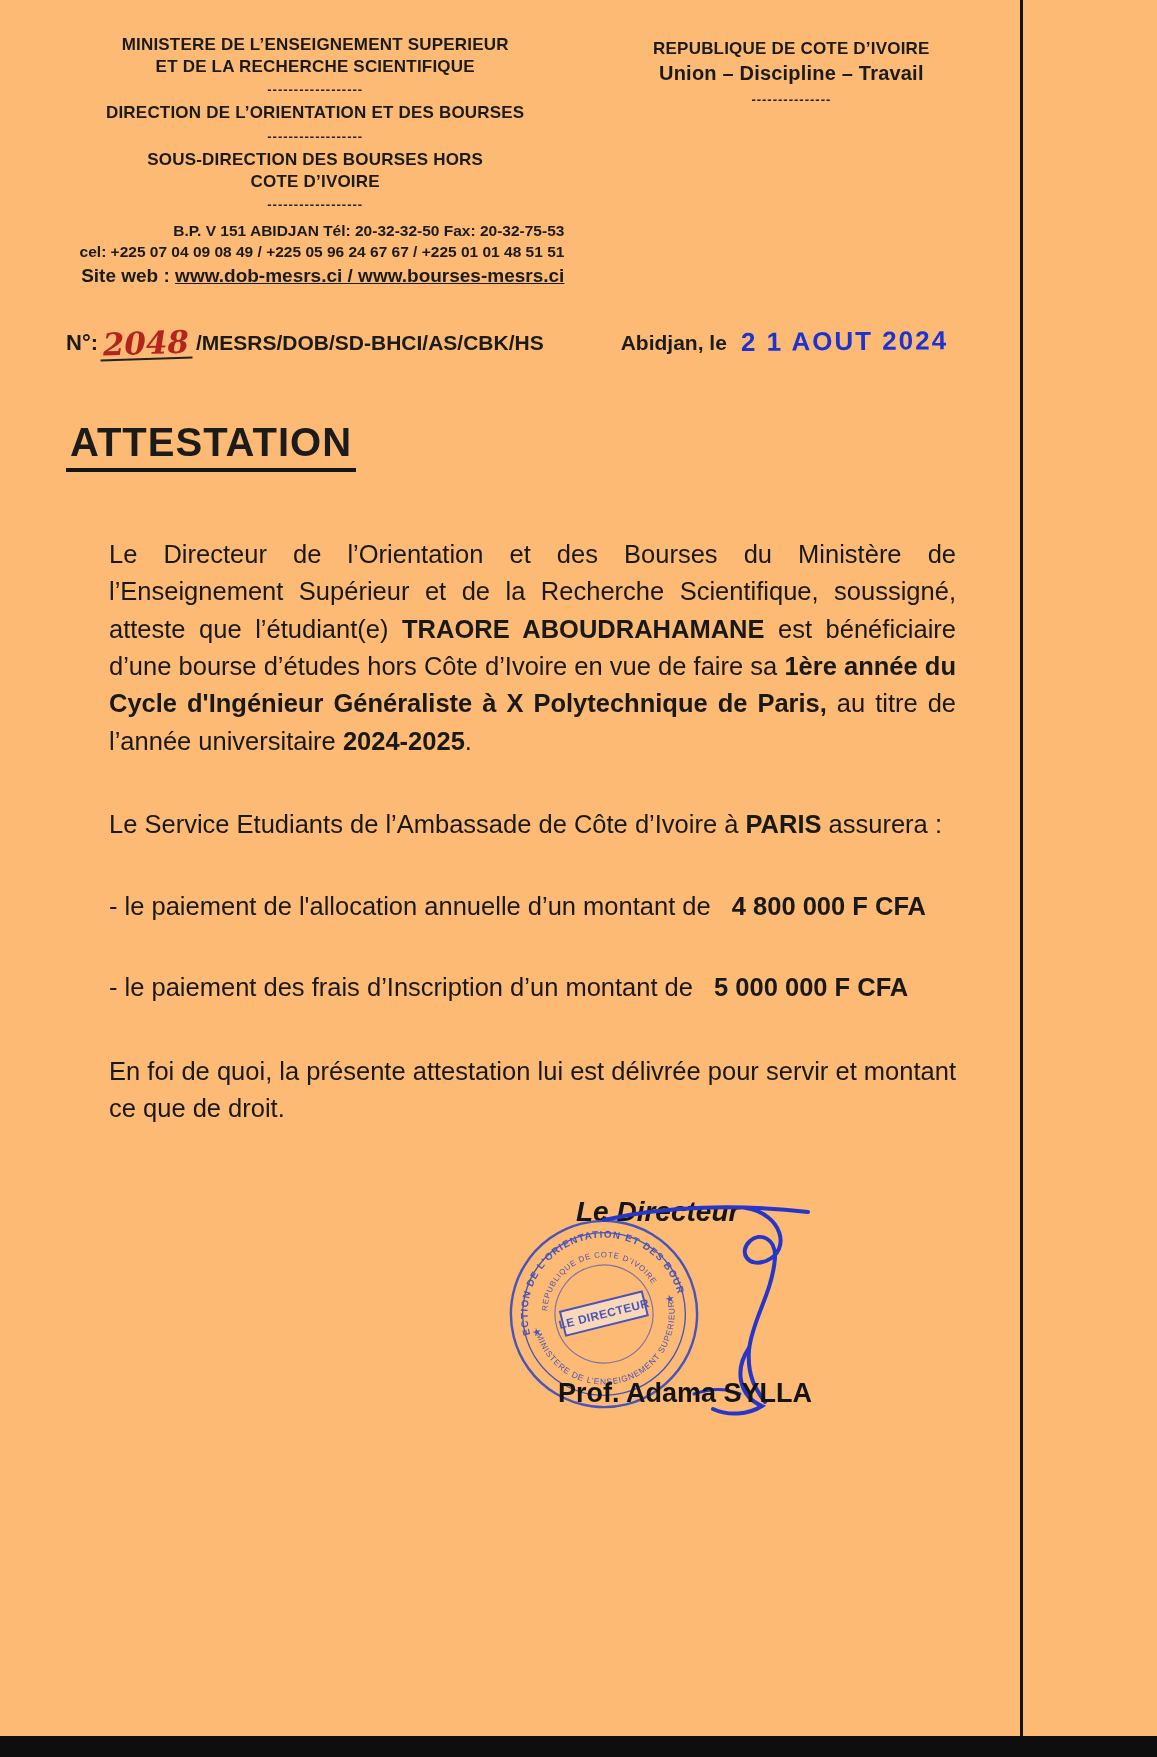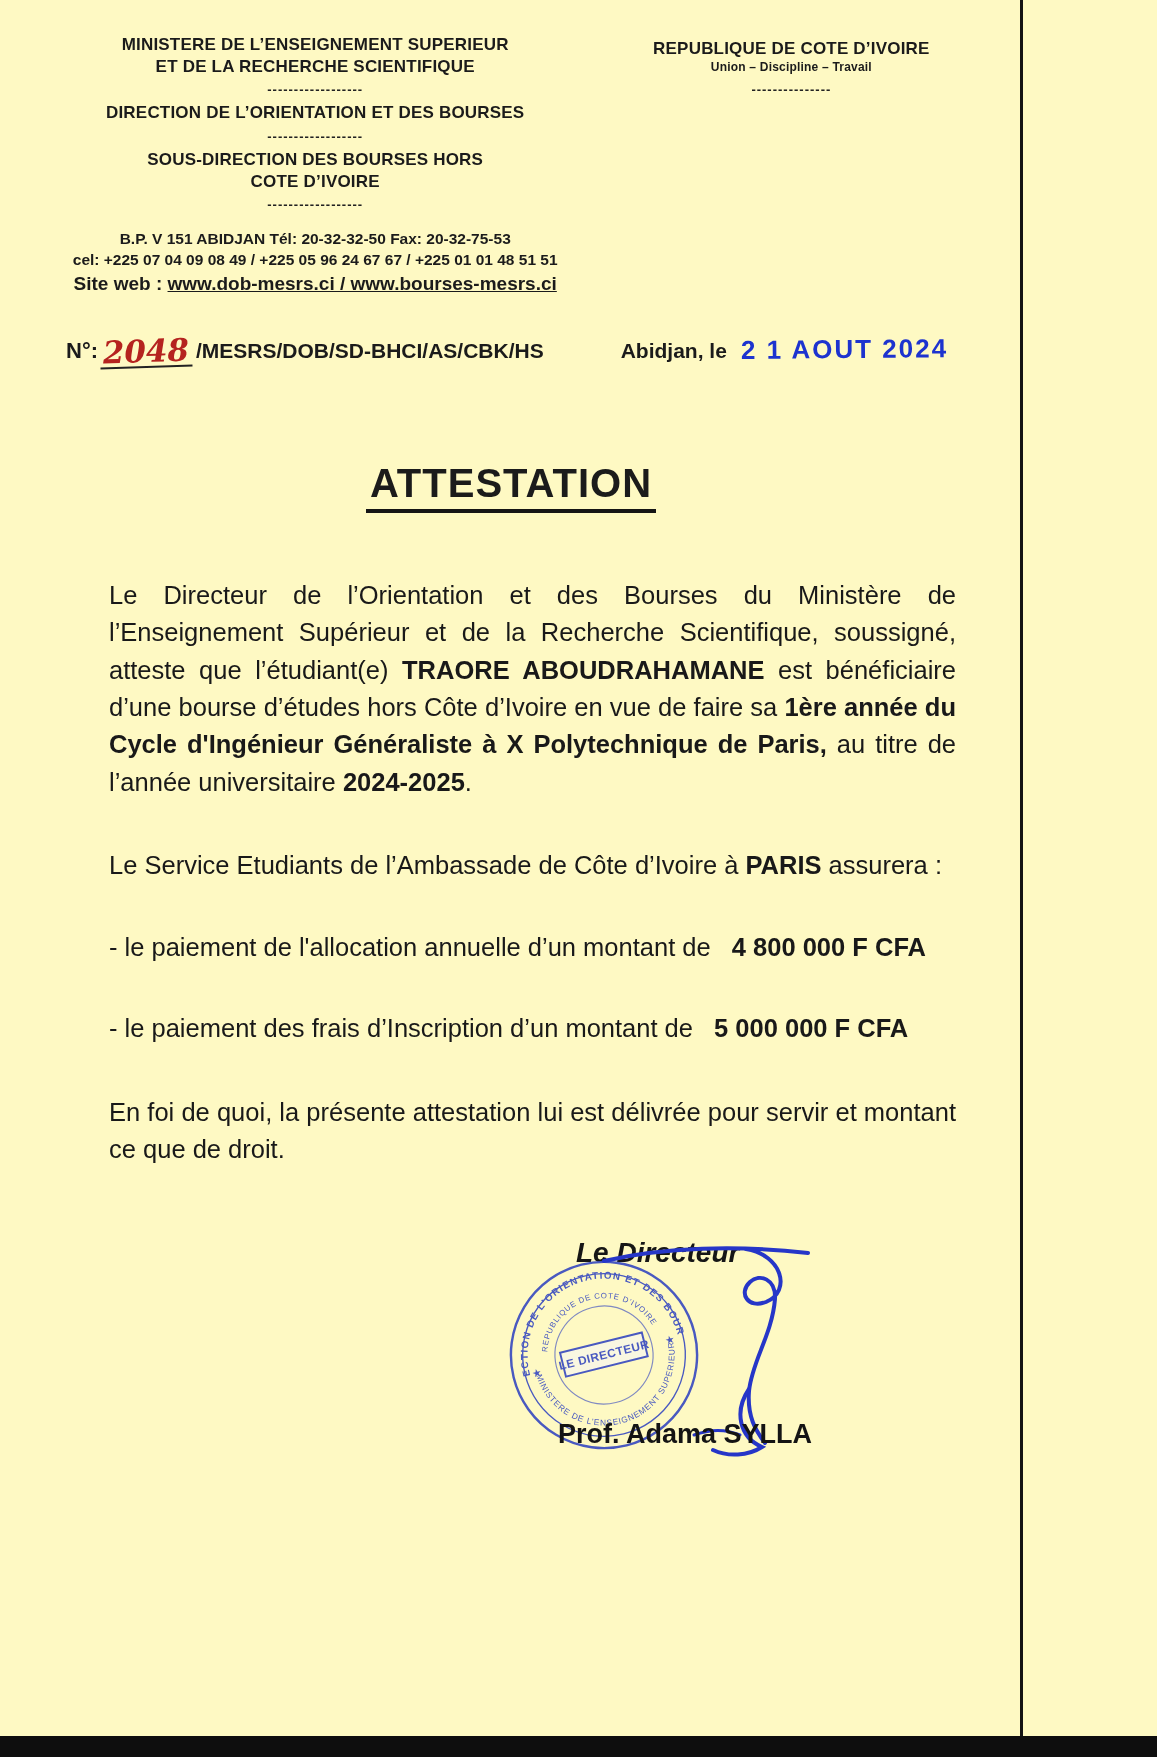--- a/index.html
+++ b/index.html
@@ -1,41 +1,41 @@
 <!DOCTYPE html>
 <html><head>
 <meta charset="utf-8">
 <style>
   * { margin:0; padding:0; box-sizing:border-box; }
   html,body { background:#d9d9d6; }
   body { font-family:"Liberation Sans", sans-serif; }
 
   .page {
     position:relative; width:1157px; height:1757px;
-    background:#fef9c3; color:#1b1b1b; overflow:hidden;
+    background:#fdba74; color:#1b1b1b; overflow:hidden;
     margin:0 auto;
   }
   
   .scan-edge-right { position:absolute; top:0; left:1020px; width:3px; height:100%; background:#14141
 
 4; background:#141414; }
   .scan-bottom { position:absolute; bottom:0; left:0; width:100%; height:21px; background:#0e0e0e; }
 
   .content { position:relative; width:1020px; padding:34px 64px 0 66px; }
 
   
   .header { display:flex; justify-content:space-between; align-items:flex-start; }
   .header-left  { width:56%; text-align:center; }
   .header-right { width:37%; text-align:center; padding-top:4px; }
 
   .caps { font-size:17px; font-weight:700; line-height:1.3; letter-spacing:.2px; }
   .sep { font-size:13px; font-weight:700; letter-spacing:1px; line-height:1.25; color:#222; }
   .mt6 { margin-top:6px; } .mt4 { margin-top:4px; }
 
-  .contacts { text-align:center; margin-top:16px; }
+  .contacts { text-align:right; margin-top:8px; }
   .contact-line { font-size:15.5px; font-weight:700; line-height:1.35; }
   .contact-big  { font-size:19px;  font-weight:700; line-height:1.4; }
   .u { text-decoration:underline; }
 
   
   .ref-row { display:flex; justify-content:space-between; align-items:baseline; margin-top:36px; }
   .ref-left { font-size:21px; font-weight:700; white-space:nowrap; }
   .ref-number {
     display:inline-block; min-width:92px; text-align:center;
     font-family:"DejaVu Serif", serif; font-style:italic;
@@ -43,21 +43,21 @@
     border-bottom:2px solid #222; transform:rotate(-2deg);
     vertical-align:-4px; margin:0 4px 0 2px; line-height:.9;
   }
   .ref-right { font-size:21px; font-weight:700; white-space:nowrap; padding-right:8px; }
   .date-stamp {
     color:#1d33cf; font-size:26px; font-weight:700; letter-spacing:2px;
     margin-left:14px; display:inline-block; transform:rotate(-.5deg);
   }
 
   
-  .title-wrap { text-align:center; margin-top:93px; }
+  .title-wrap { text-align:left; margin-top:60px; }
   .title {
     display:inline-block; font-size:40px; font-weight:700; letter-spacing:1px;
     border-bottom:4px solid #151515; padding:0 4px 3px;
   }
 
   
   .para { font-size:25.5px; line-height:1.47; text-align:justify; color:#191919;margin-left:43px; }
   .p1 { margin-top:64px; }
   .p2 { margin-top:46px; }
   .item { margin-top:44px; text-align:left; white-space:nowrap; }
@@ -98,21 +98,21 @@
 
         <div class="contacts">
           <div class="contact-line">B.P. V 151 ABIDJAN Tél: 20-32-32-50   Fax: 20-32-75-53</div>
           <div class="contact-line">cel: +225 07 04 09 08 49 / +225 05 96 24 67 67 / +225 01 01 48 51 51</div>
           <div class="contact-big"><span>Site web : </span><span class="u">www.dob-mesrs.ci / www.bourses-mesrs.ci</span></div>
         </div>
       </div>
 
       <div class="header-right">
         <div class="caps">REPUBLIQUE DE COTE D’IVOIRE</div>
-        <div class="caps" style="font-size:12px;">Union – Discipline – Travail</div>
+        <div class="caps" style="font-size:20px;">Union – Discipline – Travail</div>
         <div class="sep mt6">---------------</div>
       </div>
     </div>
 
     <div class="ref-row">
       <div class="ref-left">
         <span style="font-size:22px;">N°:</span><span class="ref-number">2048</span><span>/MESRS/DOB/SD-BHCI/AS/CBK/HS</span>
       </div>
       <div class="ref-right">
         <span>Abidjan, le</span><span class="date-stamp">2 1 AOUT 2024</span>

